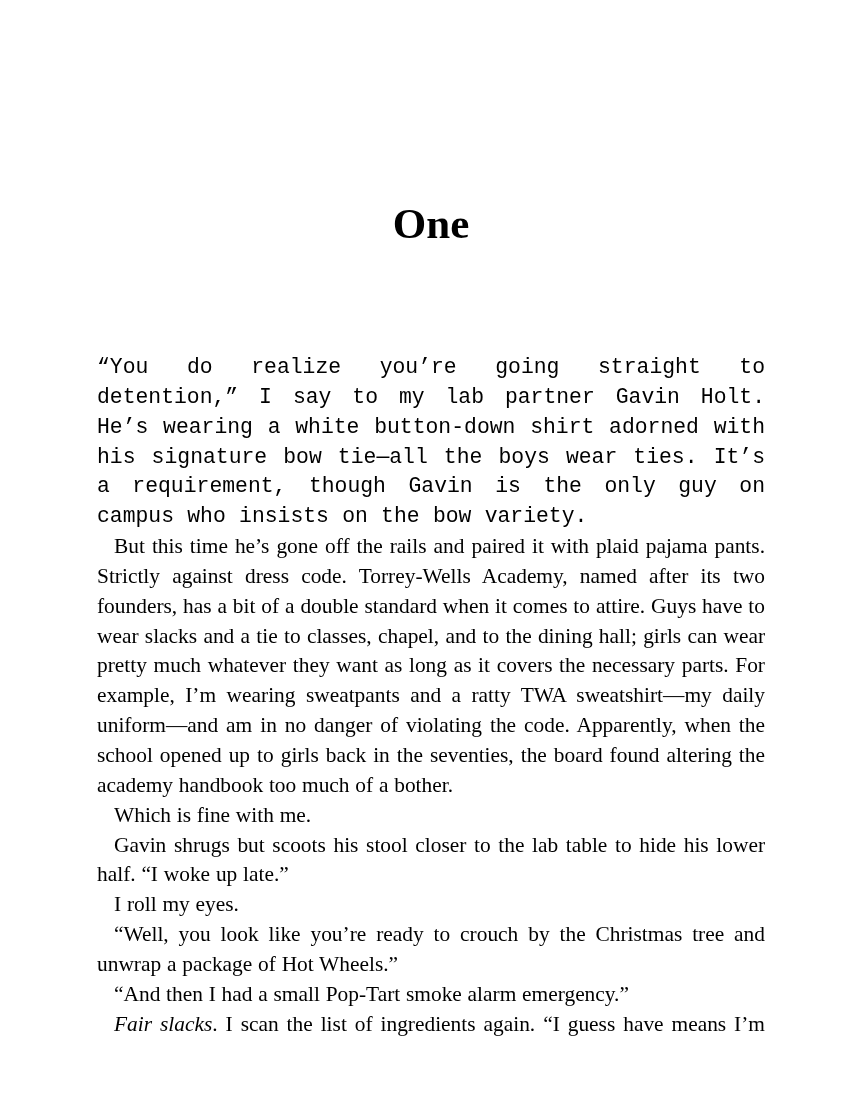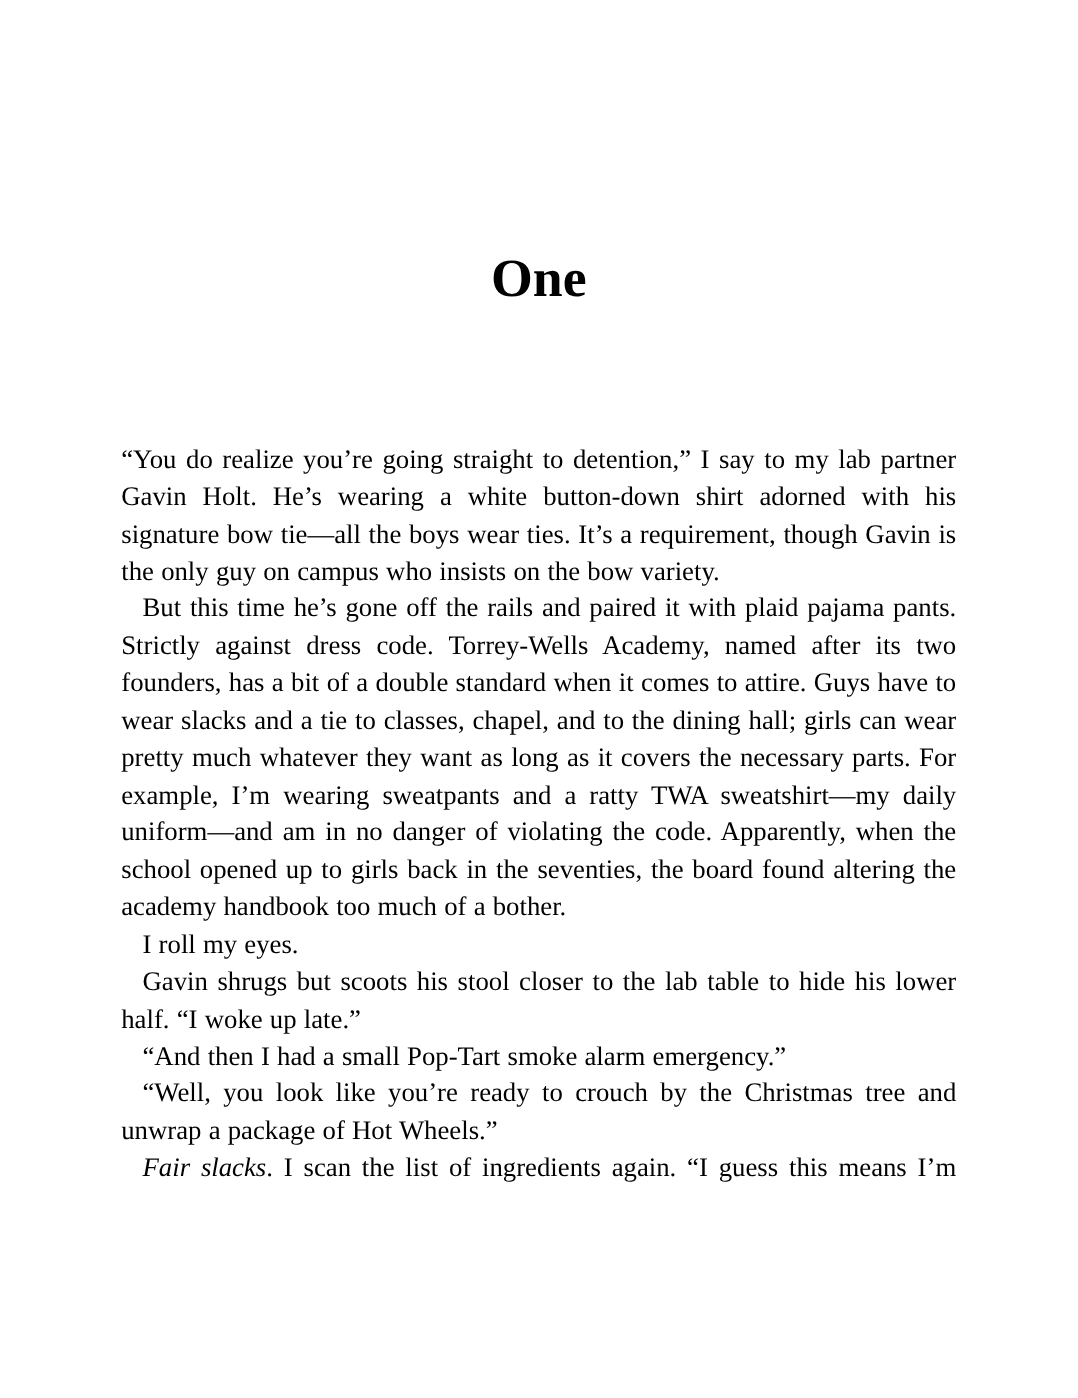--- a/index.html
+++ b/index.html
@@ -32,35 +32,37 @@
   .body-text p {
     margin: 0;
     font-size: 21.4px;
     line-height: 29.85px;
     text-align: justify;
     text-indent: 17px;
     word-spacing: 0.02em;
   }
   .body-text p.no-indent {
     text-indent: 0;
+    font-family: Liberation Mono, monospace;
   }
   .body-text p.justify-last {
     text-align-last: justify;
   }
   .italic {
     font-style: italic;
   }
 </style>
 </head>
 <body>
 
 <div class="page">
   <h1 class="chapter-title">One</h1>
   <div class="body-text">
       <p class="no-indent"><span>“You do realize you’re going straight to detention,” I say to my lab partner Gavin Holt. He’s wearing a white button-down shirt adorned with his signature bow tie—all the boys wear ties. It’s a requirement, though Gavin is the only guy on campus who insists on the bow variety.</span></p>
       <p><span>But this time he’s gone off the rails and paired it with plaid pajama pants. Strictly against dress code. Torrey-Wells Academy, named after its two founders, has a bit of a double standard when it comes to attire. Guys have to wear slacks and a tie to classes, chapel, and to the dining hall; girls can wear pretty much whatever they want as long as it covers the necessary parts. For example, I’m wearing sweatpants and a ratty TWA sweatshirt—my daily uniform—and am in no danger of violating the code. Apparently, when the school opened up to girls back in the seventies, the board found altering the academy handbook too much of a bother.</span></p>
+      <p><span>Which is fine with me.</span></p>
+      <p><span>Gavin shrugs but scoots his stool closer to the lab table to hide his lower half. “I woke up late.”</span></p>
       <p><span>I roll my eyes.</span></p>
-      <p><span>Gavin shrugs but scoots his stool closer to the lab table to hide his lower half. “I woke up late.”</span></p>
+      <p><span>“Well, you look like you’re ready to crouch by the Christmas tree and unwrap a package of Hot Wheels.”</span></p>
       <p><span>“And then I had a small Pop-Tart smoke alarm emergency.”</span></p>
-      <p><span>“Well, you look like you’re ready to crouch by the Christmas tree and unwrap a package of Hot Wheels.”</span></p>
-      <p class="justify-last"><span class="italic">Fair slacks</span><span>. I scan the list of ingredients again. “I guess this means I’m</span></p>
+      <p class="justify-last"><span class="italic">Fair slacks</span><span>. I scan the list of ingredients again. “I guess have means I’m</span></p>
     </div>
 </div>
 
 </body></html>

